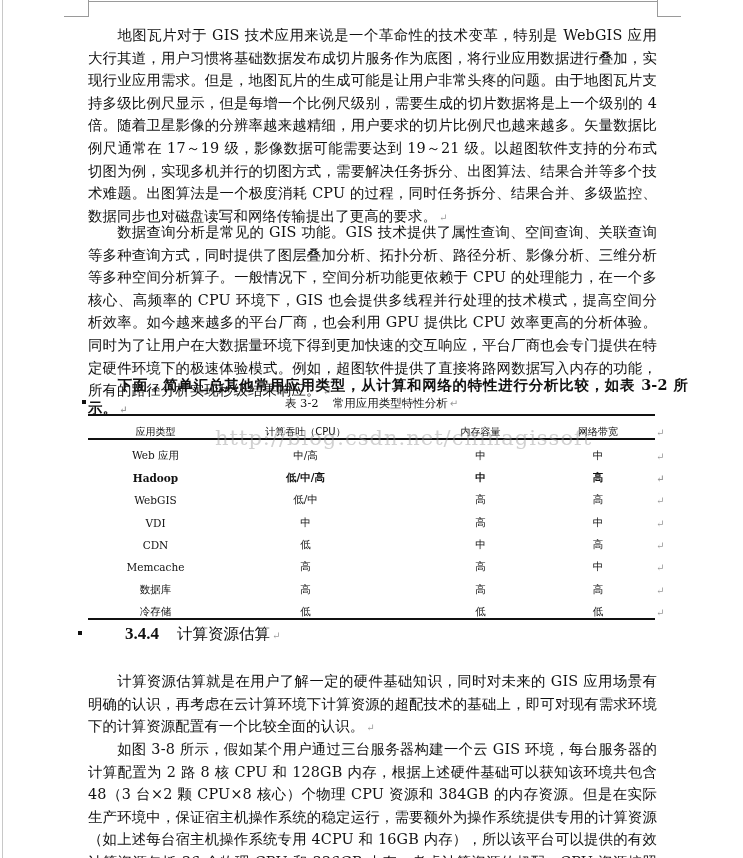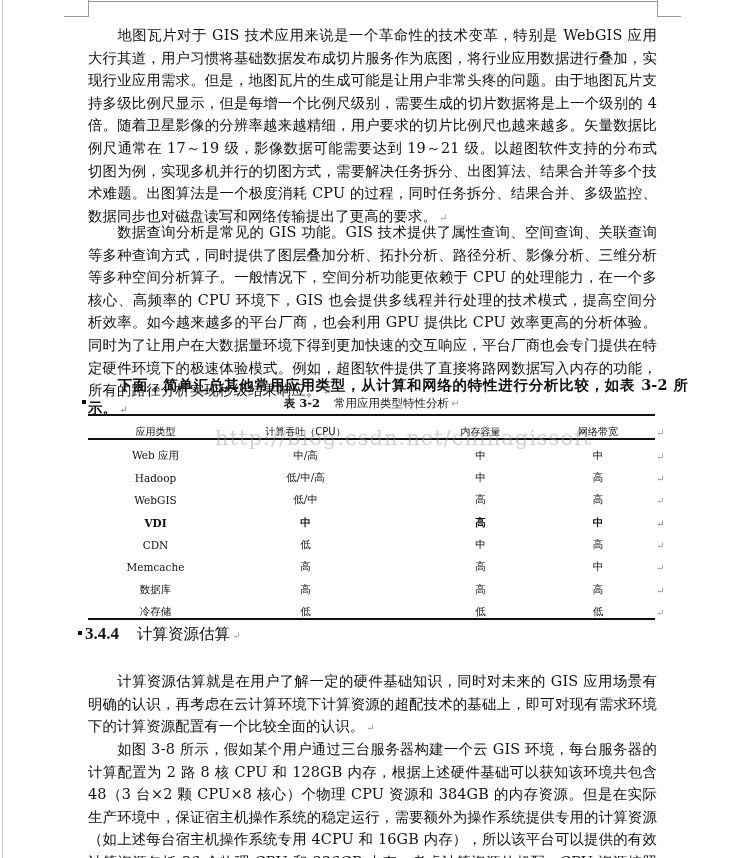--- a/index.html
+++ b/index.html
@@ -9,39 +9,39 @@
   .crop { position: absolute; background: #9a9a9a; }
   .top-rule { position: absolute; left: 88px; top: 1px; width: 570px; height: 1px; background: #9a9a9a; }
 
   .para { position: absolute; left: 80px; width: 569px; font-size: 14.4px; line-height: 22.6px;
           letter-spacing: 0.15px; text-align: justify; text-align-last: left; margin: 8px; }
   .para .indent { display: inline-block; width: 29px; }
   .mark { color: #9a9a9a; font-size: 10px; margin-left: 2px; }
 
   .caption { position: absolute; left: 88px; top: 396px; width: 567px; text-align: center;
              font-size: 11.5px; font-family: "DejaVu Sans", sans-serif; }
-  .caption .num { font-weight: bold; font-family: "DejaVu Serif", serif; margin-right: 14px; }
+  .caption .num { font-weight: normal; font-family: "DejaVu Serif", serif; margin-right: 14px; }
   .bullet-small { position: absolute; width: 4px; height: 4px; background: #111; }
 
   .table { position: absolute; left: 88px; top: 414px; width: 567px; font-size: 10.5px; }
   .rule { position: absolute; left: 0; width: 567px; height: 2px; background: #111; }
   .trow { position: absolute; left: 0; width: 567px; height: 34px; display: flex; align-items: center; }
   .cell { position: absolute; text-align: center; white-space: nowrap; }
   .c0 { left: 0; width: 135px; }
   .c1 { left: 135px; width: 165px; }
   .c2 { left: 305px; width: 175px; }
   .c3 { left: 470px; width: 80px; }
   .rowmark { position: absolute; left: 568px; color: #9a9a9a; font-size: 10px; }
   .hdr .cell { font-family: "DejaVu Sans", sans-serif; font-size: 10px; }
 
   .watermark { position: absolute; left: 215px; top: 426px; font-size: 21px; color: rgba(150,150,150,0.45);
                font-family: "DejaVu Serif", serif; letter-spacing: 1px; pointer-events: none; }
 
   .heading { position: absolute; left: 78px; top: 624px; font-size: 15.5px; }
-  .heading .num { font-weight: bold; font-family: "Liberation Serif", serif; font-size: 17px; margin-right: 18px; }
+  .heading .num { font-weight: bold; font-family: "Liberation Serif", serif; font-size: 17px; margin-right: 18px; margin-left: 40px; }
   .heading .title { font-family: "DejaVu Sans", sans-serif; margin-top: 13px; }
 </style>
 </head>
 <body>
 
 <div class="page-edge"></div>
 <div class="top-rule"></div>
 <div class="crop" style="left:88px;top:0;width:1px;height:16px;"></div>
 <div class="crop" style="left:64px;top:16px;width:25px;height:1px;"></div>
 <div class="crop" style="left:657px;top:0;width:1px;height:16px;"></div>
@@ -75,35 +75,35 @@
   </div>
   <div class="rule" style="top:24px;"></div>
 
   <div class="trow" style="top:25px;">
     <span class="cell c0">Web 应用</span>
     <span class="cell c1">中/高</span>
     <span class="cell c2">中</span>
     <span class="cell c3">中</span>
     <span class="rowmark">↵</span>
   </div>
-  <div class="trow" style="top:47px;">
+  <div class="trow" style="top:47px;font-weight:bold;">
     <span class="cell c0">Hadoop</span>
     <span class="cell c1">低/中/高</span>
     <span class="cell c2">中</span>
     <span class="cell c3">高</span>
     <span class="rowmark">↵</span>
   </div>
   <div class="trow" style="top:69px;">
     <span class="cell c0">WebGIS</span>
     <span class="cell c1">低/中</span>
     <span class="cell c2">高</span>
     <span class="cell c3">高</span>
     <span class="rowmark">↵</span>
   </div>
-  <div class="trow" style="top:92px;font-weight:bold;">
+  <div class="trow" style="top:92px;">
     <span class="cell c0">VDI</span>
     <span class="cell c1">中</span>
     <span class="cell c2">高</span>
     <span class="cell c3">中</span>
     <span class="rowmark">↵</span>
   </div>
   <div class="trow" style="top:114px;">
     <span class="cell c0">CDN</span>
     <span class="cell c1">低</span>
     <span class="cell c2">中</span>

